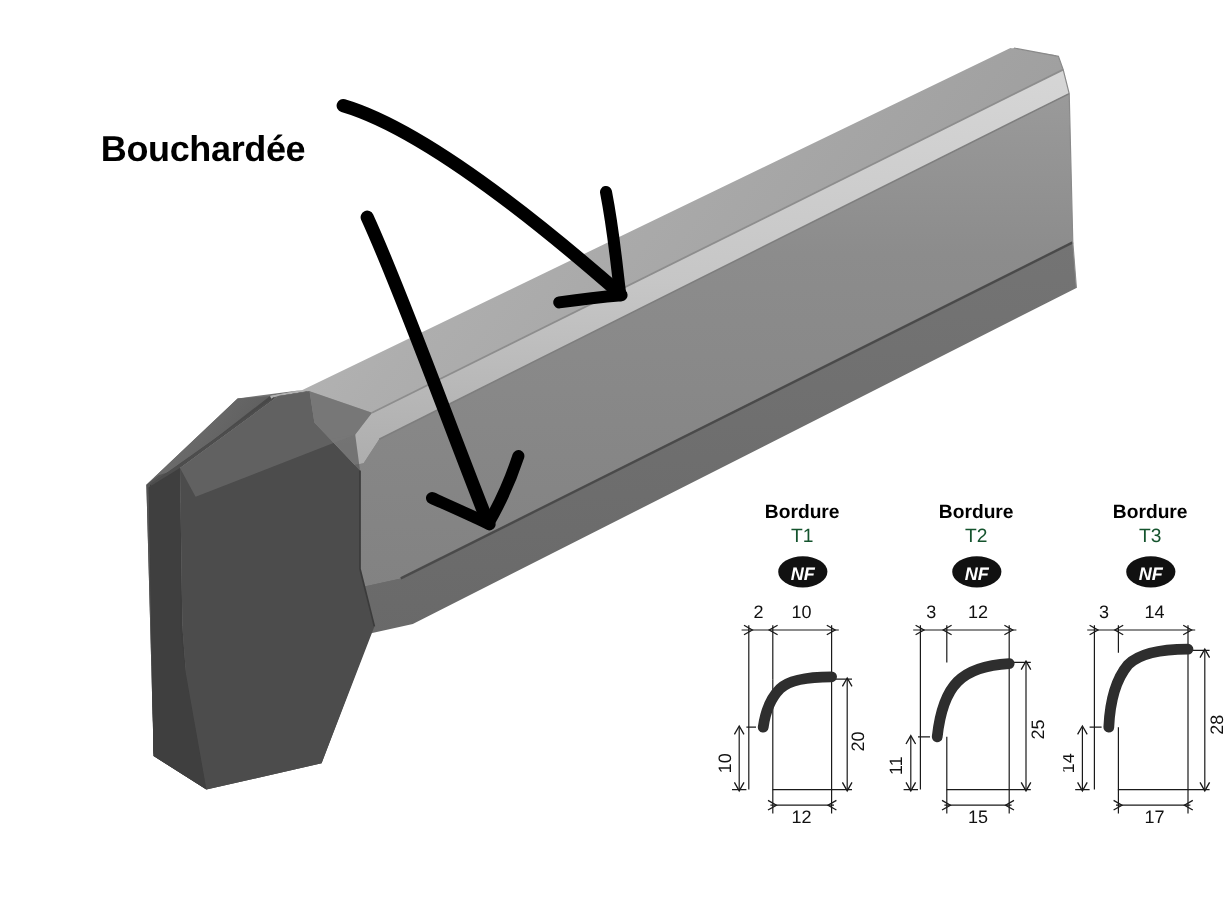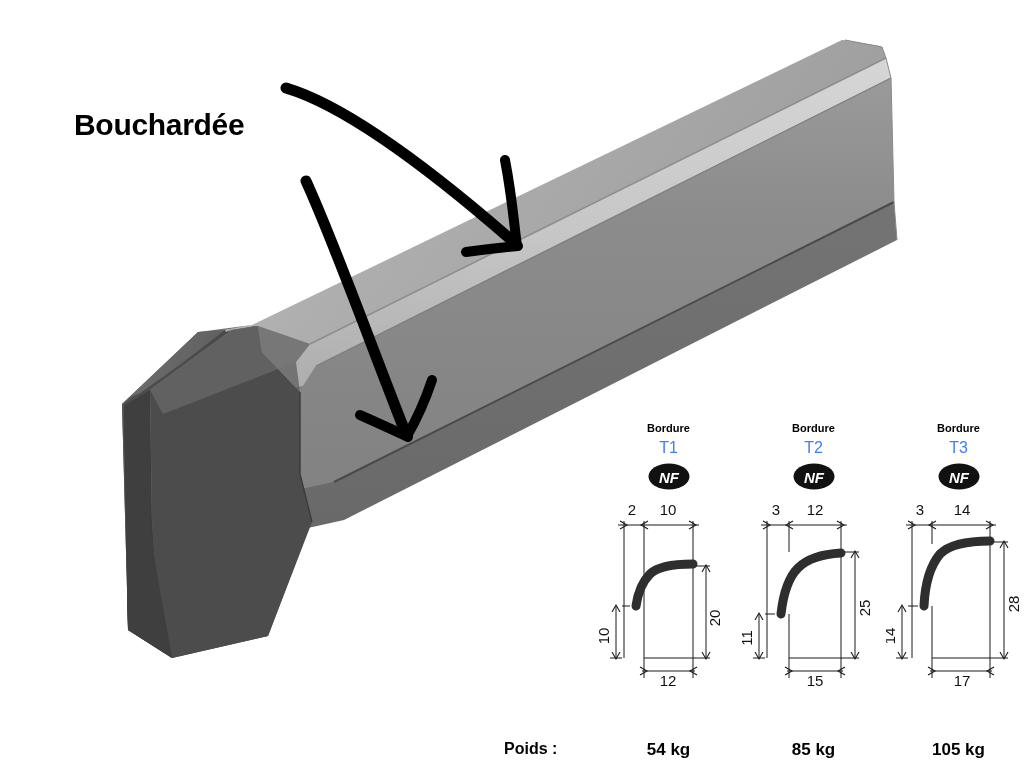--- a/index.html
+++ b/index.html
@@ -21,21 +21,21 @@
   #kerb-figure {
     position: absolute;
     left: 0;
     top: 0;
     width: 1024px;
     height: 768px;
   }
   
   #annotation-label {
     position: absolute;
-    left: 74px;
+    left: 84px;
     top: 108px;
     font-size: 30px;
     font-weight: bold;
     color: #000000;
     letter-spacing: -0.3px;
     white-space: nowrap;
   }
   
   #profiles {
     position: absolute;
@@ -48,29 +48,29 @@
     position: absolute;
     top: 0;
     width: 145px;
     text-align: center;
   }
   .profile-col.c0 { left: 0px; }
   .profile-col.c1 { left: 145px; }
   .profile-col.c2 { left: 290px; }
 
   .profile-title {
-    font-size: 11px;
+    font-size: 16px;
     font-weight: bold;
     color: #000000;
     line-height: 20px;
   }
   .profile-subtitle {
     font-size: 16px;
     font-weight: normal;
-    color: #3b82f6;
+    color: #14532d;
     line-height: 20px;
   }
   .nf-badge {
     margin: 5px auto 0 auto;
     width: 42px;
     height: 27px;
     position: relative;
     text-decoration: underline;
   }
   .profile-drawing {
@@ -412,20 +412,14 @@
           <path d="M 38,110 C 39,88 44,70 54,58 C 64,48 82,45 104,45" stroke="#2e2e2e" stroke-width="9" fill="none" stroke-linecap="round"></path>
           <text x="34" y="19" text-anchor="middle" font-family="'Liberation Sans',sans-serif" font-size="15" fill="#111">3</text>
           <text x="76" y="19" text-anchor="middle" font-family="'Liberation Sans',sans-serif" font-size="15" fill="#111">14</text>
           <text x="76" y="190" text-anchor="middle" font-family="'Liberation Sans',sans-serif" font-size="15" fill="#111">17</text>
           <text x="0" y="0" transform="translate(133,108) rotate(-90)" text-anchor="middle" font-family="'Liberation Sans',sans-serif" font-size="15" fill="#111">28</text>
           <text x="0" y="0" transform="translate(9,140) rotate(-90)" text-anchor="middle" font-family="'Liberation Sans',sans-serif" font-size="15" fill="#111">14</text>
         </svg>
       </div>
     </div>
 
-    <div class="weight-row">
-      <div class="weight-label">Poids :</div>
-      <div class="weight-val c0">54 kg</div>
-      <div class="weight-val c1">85 kg</div>
-      <div class="weight-val c2">105 kg</div>
-    </div>
   </div>
 </div>
 
 </body></html>

